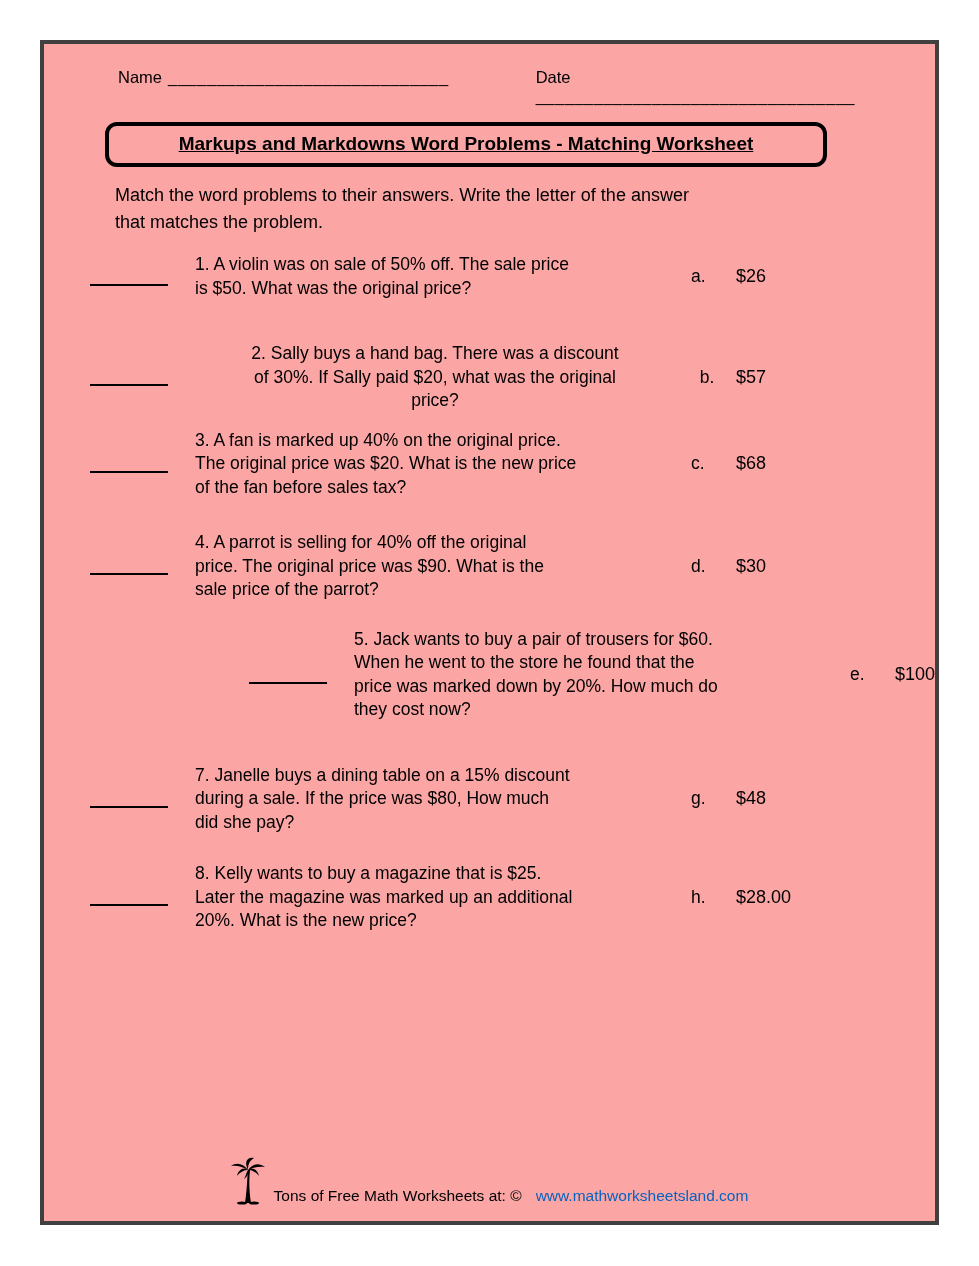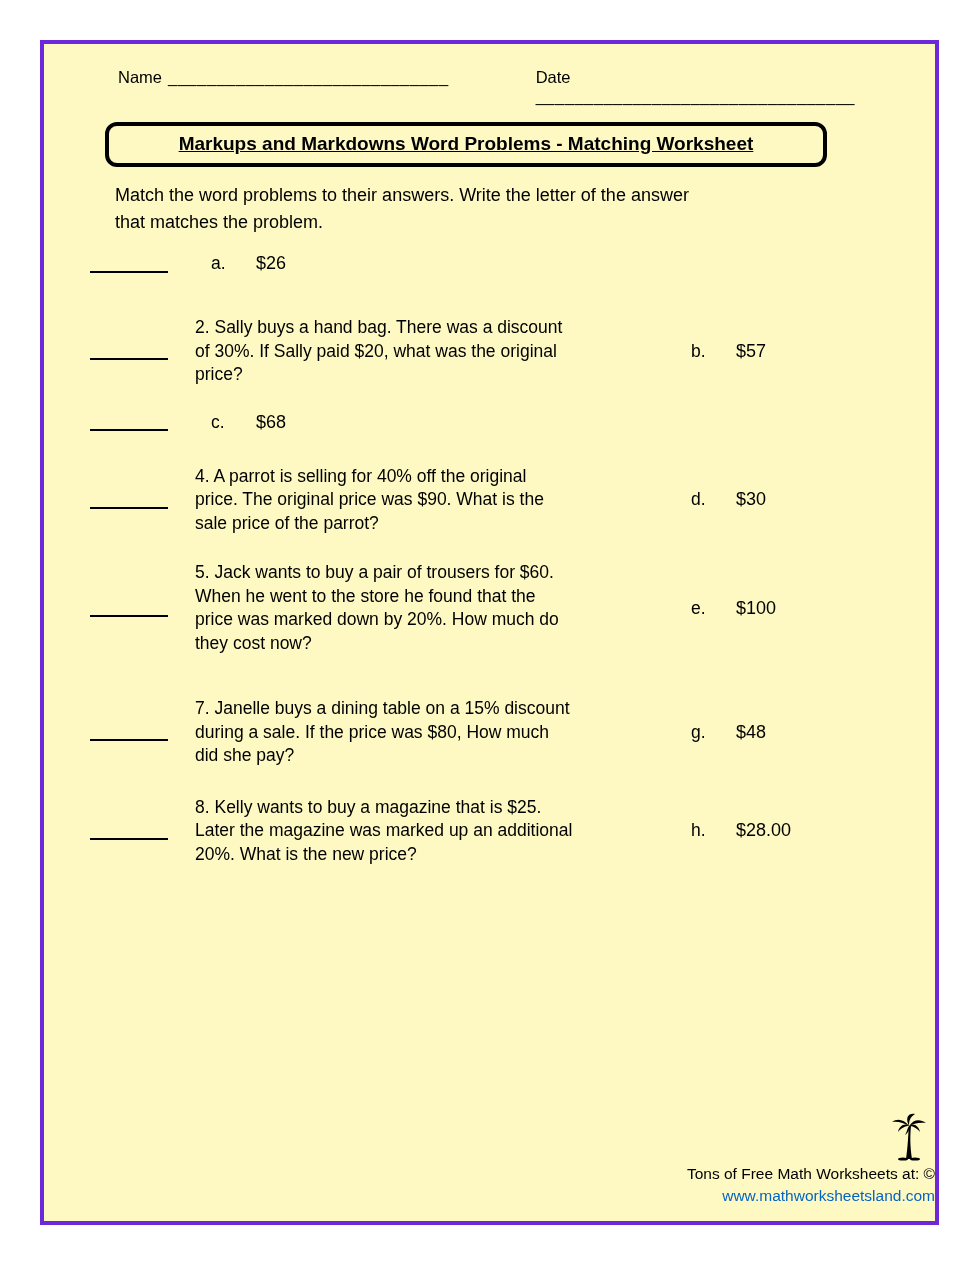--- a/index.html
+++ b/index.html
@@ -8,22 +8,22 @@
     background: #ffffff;
     font-family: "Liberation Sans", sans-serif;
     color: #000;
     position: relative;
     overflow: hidden;
   }
   .page {
     position: absolute;
     left: 40px; top: 40px;
     width: 899px; height: 1185px;
-    border: 4px solid #6d28d9;
-    background: #fef9c3;
+    border: 4px solid #404040;
+    background: #fca5a5;
   }
   .header-row {
     display: flex;
     margin: 24px 80px 0 74px;
     font-size: 16.5px;
   }
   .field { display: flex; align-items: baseline; }
   .field-label { margin-right: 6px; }
   .field-line { letter-spacing: 0.5px; }
   .date-field { margin-left: auto; flex-direction: column; }
@@ -44,24 +44,24 @@
     line-height: 27px;
     white-space: pre-line;
   }
   .problems { margin-top: 17px; }
   .problem-row {
     display: flex;
     align-items: center;
     margin-left: 46px;
   }
   .problem-row:nth-of-type(1) { margin-bottom: 42px; }
-  .problem-row:nth-of-type(2) { margin-bottom: 25px; }
+  .problem-row:nth-of-type(2) { margin-bottom: 16px; text-align: center; }
   .problem-row:nth-of-type(3) { margin-bottom: 32px; }
   .problem-row:nth-of-type(4) { margin-bottom: 26px; }
-  .problem-row:nth-of-type(5) { margin-bottom: 42px; }
+  .problem-row:nth-of-type(5) { margin-bottom: 42px; justify-content: flex-end; }
   .problem-row:nth-of-type(6) { margin-bottom: 28px; }
   .problem-row:nth-of-type(7) { margin-bottom: 58px; }
   .blank {
     width: 78px; height: 0;
     border-bottom: 2px solid #000;
     margin-right: 27px;
     flex: none;
     transform: translateY(8px);
   }
   .problem-text {
@@ -83,21 +83,20 @@
     flex: none;
     white-space: nowrap;
   }
   .footer {
     position: absolute;
     left: 0; right: 0; bottom: 12px;
     display: flex;
     align-items: flex-end;
     justify-content: center;
     font-size: 15.5px;
-    flex-direction: column;
   }
   .palm-icon { margin-right: 9px; flex: none; }
   .footer-text { padding-bottom: 4px; }
   .footer-link {
     color: #0563C1;
     margin-left: 14px;
     padding-bottom: 4px;
     cursor: pointer;
   }
 </style>
@@ -121,35 +120,40 @@
     <span>Markups and Markdowns Word Problems - Matching Worksheet</span>
   </div>
 
   <p class="instructions">Match the word problems to their answers. Write the letter of the answer
 that matches the problem.</p>
 
   <div class="problems">
 
     <div class="problem-row">
       <div class="blank"></div>
+      <div class="problem-text">1. A violin was on sale of 50% off. The sale price
+is $50. What was the original price?</div>
       <div class="answer-letter">a.</div>
       <div class="answer-value">$26</div>
     </div>
 
     <div class="problem-row">
       <div class="blank"></div>
       <div class="problem-text">2. Sally buys a hand bag. There was a discount
 of 30%. If Sally paid $20, what was the original
 price?</div>
       <div class="answer-letter">b.</div>
       <div class="answer-value">$57</div>
     </div>
 
     <div class="problem-row">
       <div class="blank"></div>
+      <div class="problem-text">3. A fan is marked up 40% on the original price.
+The original price was $20. What is the new price
+of the fan before sales tax?</div>
       <div class="answer-letter">c.</div>
       <div class="answer-value">$68</div>
     </div>
 
     <div class="problem-row">
       <div class="blank"></div>
       <div class="problem-text">4. A parrot is selling for 40% off the original
 price. The original price was $90. What is the
 sale price of the parrot?</div>
       <div class="answer-letter">d.</div>

